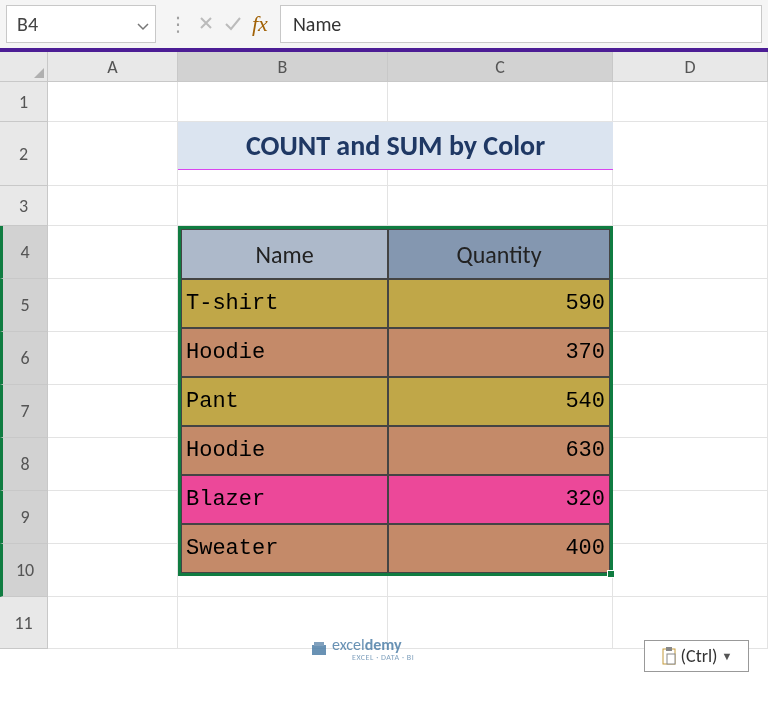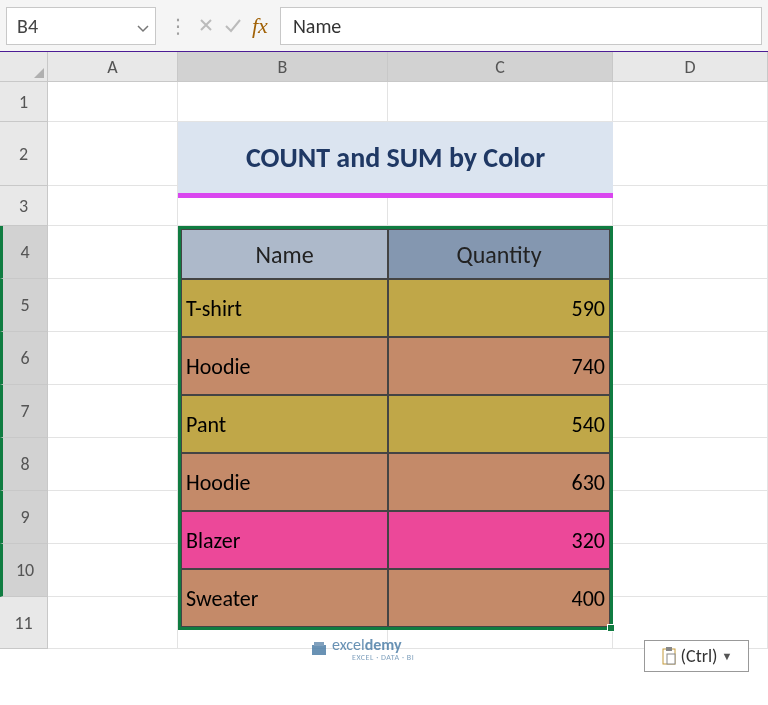--- a/index.html
+++ b/index.html
@@ -11,21 +11,21 @@
   overflow: hidden;
   position: relative;
 }
 
 
 .formula-bar {
   display: flex;
   align-items: center;
   height: 52px;
   background: #f5f5f5;
-  border-bottom: 1px solid #4c1d95;
+  border-bottom: 4px solid #4c1d95;
   padding: 18px 6px;
   justify-content: center;
 }
 .name-box {
   width: 150px;
   height: 38px;
   background: #ffffff;
   border: 1px solid #c8c8c8;
   display: flex;
   align-items: center;
@@ -142,29 +142,29 @@
 
 .col-h.col-B, .col-h.col-C { background: #d2d2d2; }
 .row-h.active { background: #d2d2d2; border-left: 3px solid #107c41; }
 
 
 .title-cell {
   position: absolute;
   left: 130px;
   top: 40px;
   width: 435px;
-  height: 76px;
+  height: 48px;
   display: flex;
   align-items: center;
   justify-content: center;
   font-size: 28px;
   font-weight: 600;
   color: #1f3864;
   background: #dbe4f0;
-  border-bottom: 5px solid #d946ef;
+  border-bottom: 1px solid #d946ef;
 }
 
 
 .data-table {
   position: absolute;
   left: 130px;
   top: 144px;
   width: 435px;
   border: 3px solid #107c41;
 }
@@ -176,21 +176,21 @@
   display: flex;
   align-items: center;
   justify-content: center;
   font-size: 24px;
   color: #222;
   border: 1px solid #444;
 }
 .dt-h-name { width: 210px; background: #adb9ca; }
 .dt-h-qty { width: 225px; background: #8497b0; }
 
-.dt-row { display: flex; height: 58px; }
+.dt-row { display: flex; height: 49px; font-family: Liberation Mono, monospace; }
 .dt-cell-body {
   border: 1px solid #444;
   font-size: 22px;
   display: flex;
   align-items: center;
   padding: 0 4px;
 }
 .dt-name { width: 210px; justify-content: flex-start; }
 .dt-qty { width: 225px; justify-content: flex-end; }
 
@@ -376,21 +376,21 @@
         <div class="dt-cell dt-h-name">Name</div>
         <div class="dt-cell dt-h-qty">Quantity</div>
       </div>
       <div id="dt-rows">
           <div class="dt-row">
             <div class="dt-cell-body dt-name fill-gold">T-shirt</div>
             <div class="dt-cell-body dt-qty fill-gold">590</div>
           </div>
           <div class="dt-row">
             <div class="dt-cell-body dt-name fill-tan">Hoodie</div>
-            <div class="dt-cell-body dt-qty fill-tan">740</div>
+            <div class="dt-cell-body dt-qty fill-tan">370</div>
           </div>
           <div class="dt-row">
             <div class="dt-cell-body dt-name fill-gold">Pant</div>
             <div class="dt-cell-body dt-qty fill-gold">540</div>
           </div>
           <div class="dt-row">
             <div class="dt-cell-body dt-name fill-tan">Hoodie</div>
             <div class="dt-cell-body dt-qty fill-tan">630</div>
           </div>
           <div class="dt-row">

